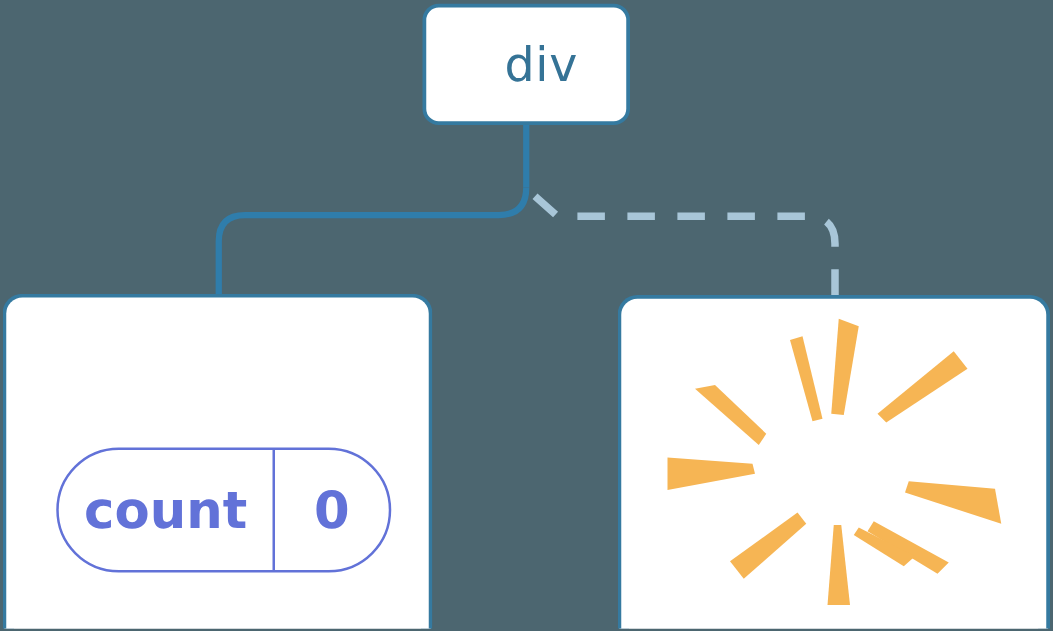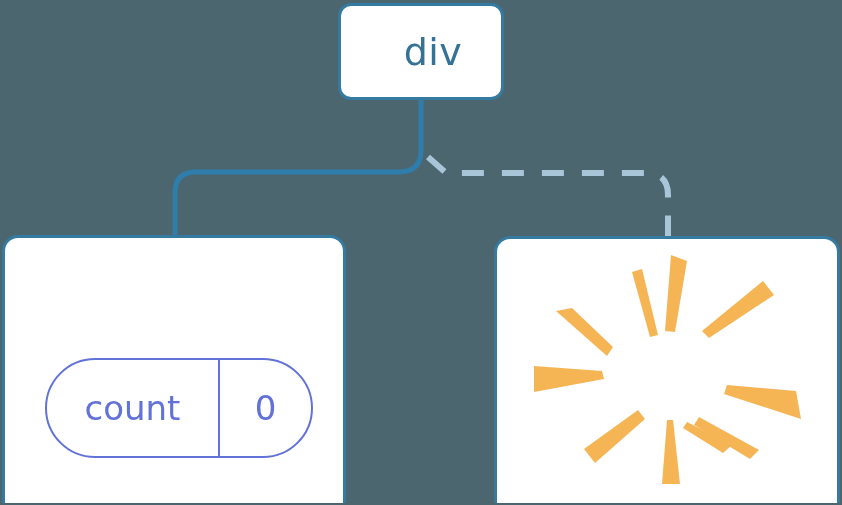--- a/index.html
+++ b/index.html
@@ -104,23 +104,24 @@
     box-sizing: border-box;
   }
   .state-pill .pill-val {
     flex: 1 1 auto;
     display: flex;
     align-items: center;
     justify-content: center;
   }
   .state-pill .pill-key > span,
   .state-pill .pill-val > span {
-    font-size: 34px;
+    font-size: 41px;
     color: #6272d8;
     line-height: 1;
+    font-weight: bold;
   }
 
   
   #node-burst {
     left: 494px;
     top: 236px;
     width: 346px;
     height: 267px;
     border-radius: 16px;
     border-bottom: none;

